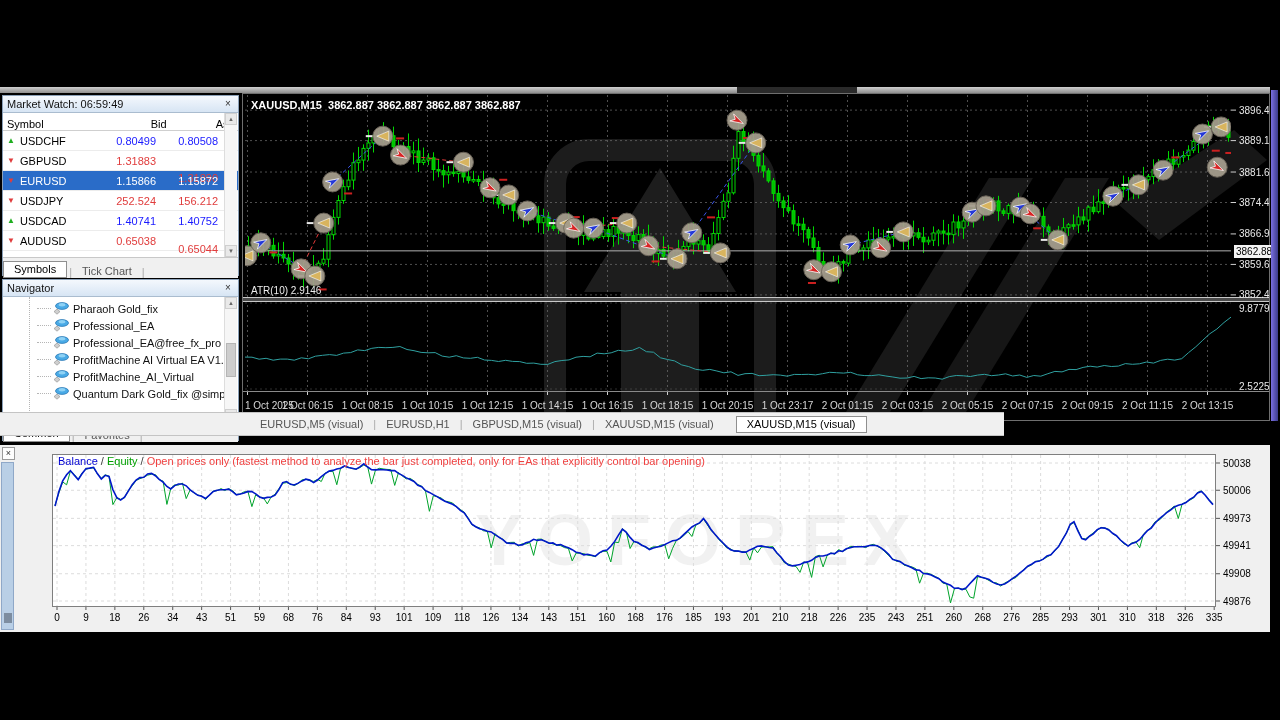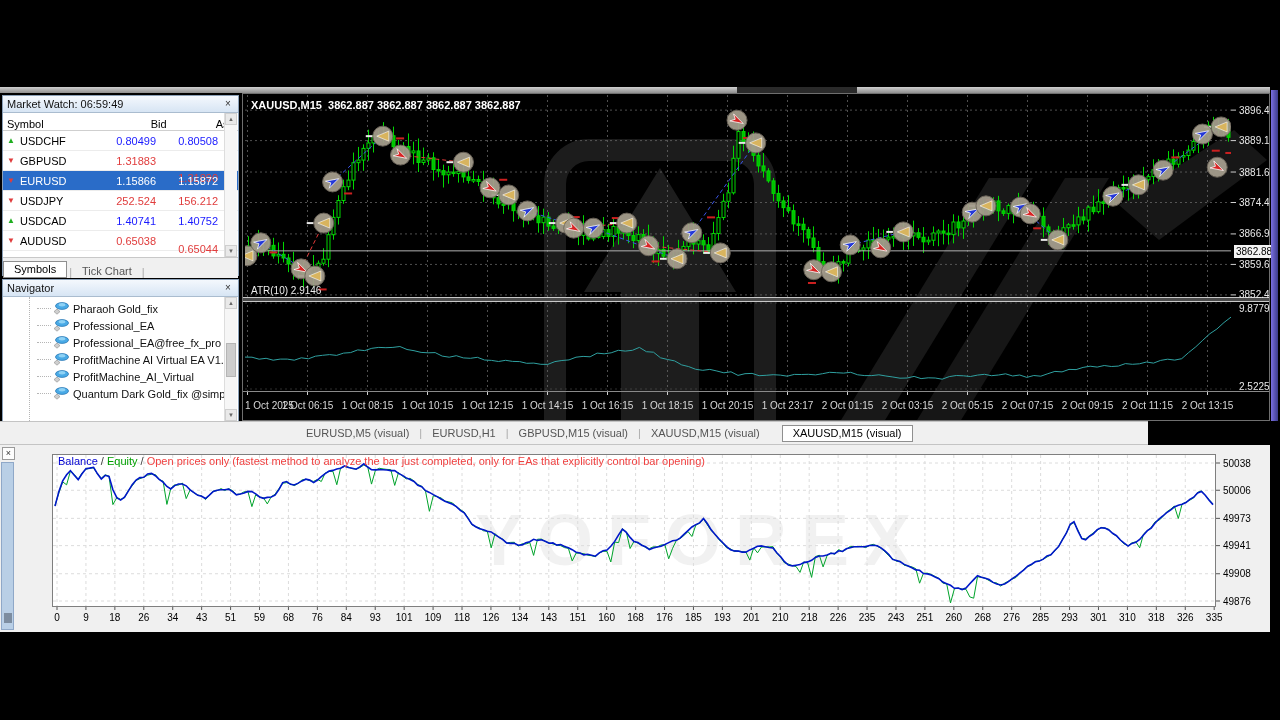--- a/index.html
+++ b/index.html
@@ -917,21 +917,21 @@
       </div>
     </div>
     <div class="tabstrip" id="nav-tabs" style="height:20px;">
         <span class="tabactive">Common</span>
         <span class="tabsep">|</span>
         <span class="tabplain">Favorites</span>
         <span class="tabsep">|</span>
       </div>
   </div>
 
-  <div class="abs" style="left:0;top:421px;width:1148px;height:24px;background:#f0f0f0;border-top:1px solid #c4c4c4;border-bottom:1px solid #c4c4c4;box-sizing:border-box;padding-left:46px;">
+  <div class="abs" style="left:0;top:412px;width:1004px;height:24px;background:#f0f0f0;border-top:1px solid #c4c4c4;border-bottom:1px solid #c4c4c4;box-sizing:border-box;">
     <div class="charttabs" id="chart-tabs" style="padding-left:252px;">
         <span class="tabplain">EURUSD,M5 (visual)</span>
         <span class="tabsep">|</span>
         <span class="tabplain">EURUSD,H1</span>
         <span class="tabsep">|</span>
         <span class="tabplain">GBPUSD,M15 (visual)</span>
         <span class="tabsep">|</span>
         <span class="tabplain">XAUUSD,M15 (visual)</span>
         <span class="tabactive" style="margin-left: 14px;">XAUUSD,M15 (visual)</span>
       </div>

